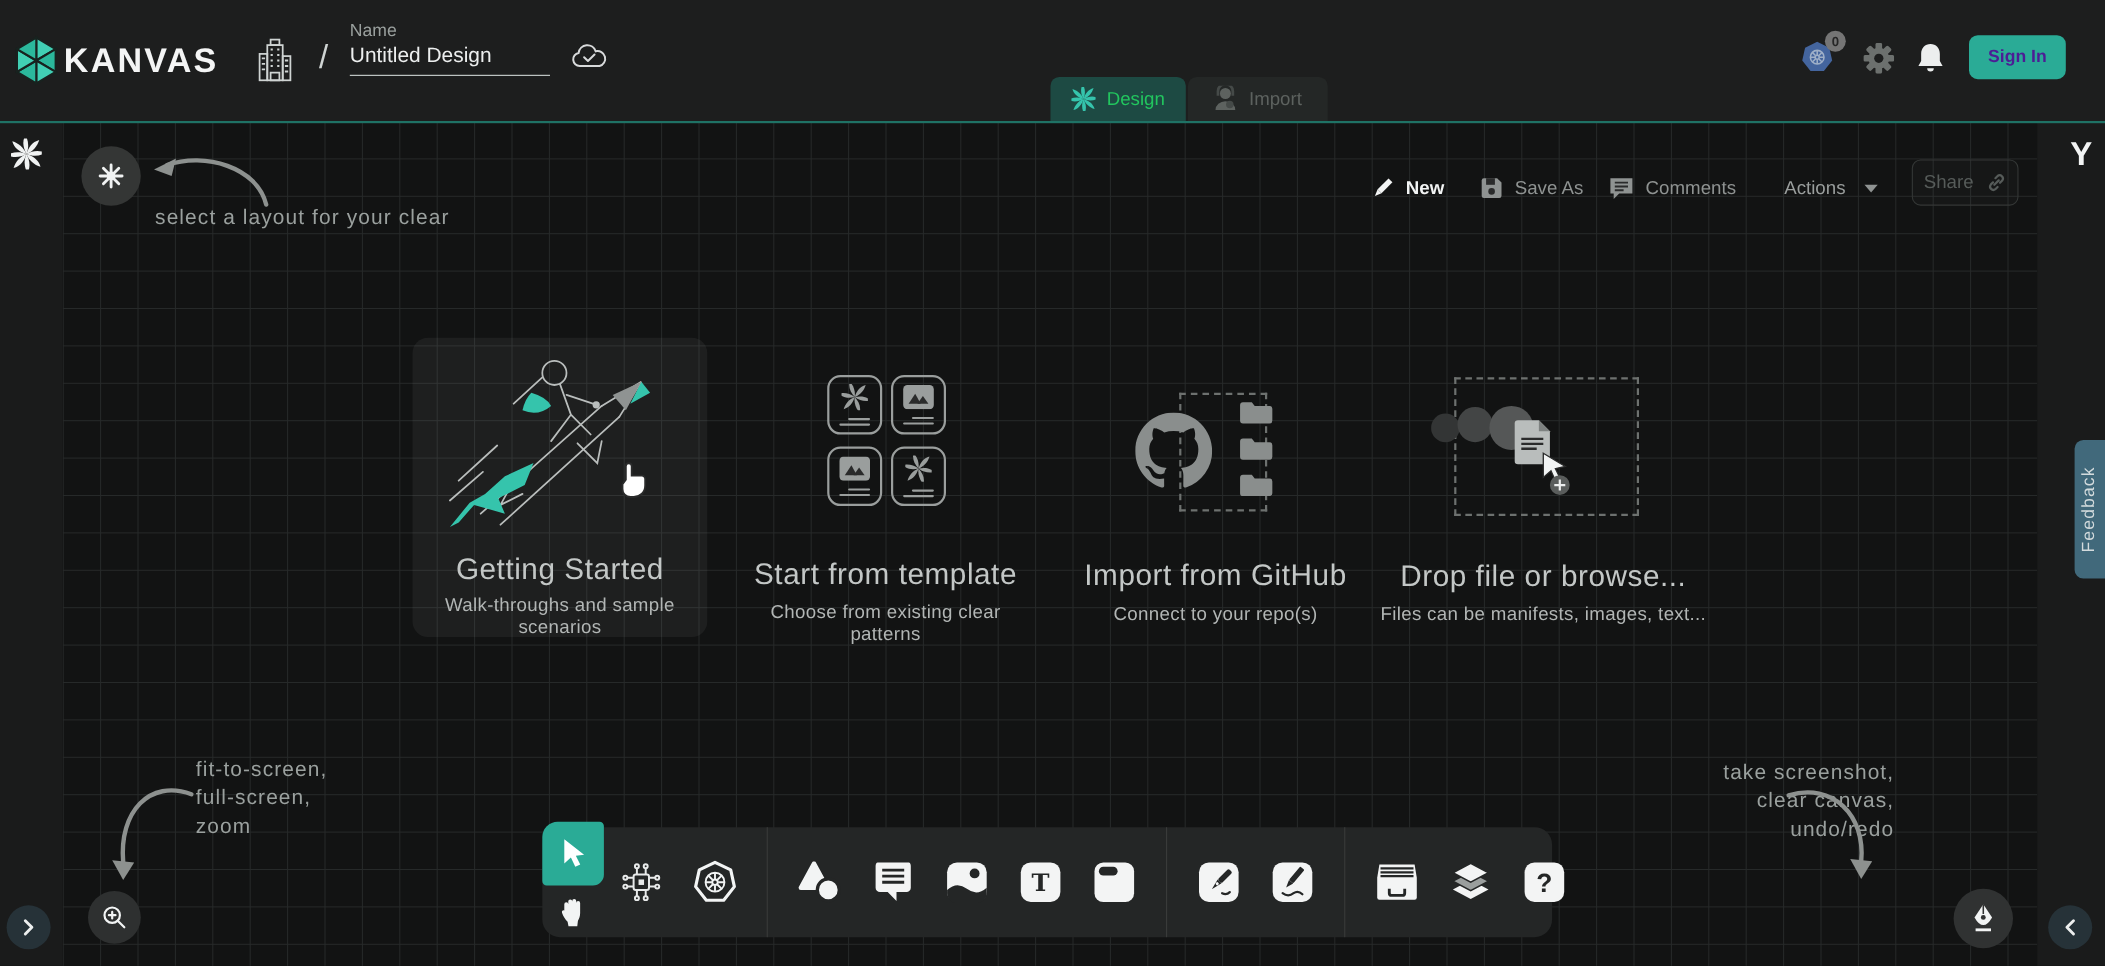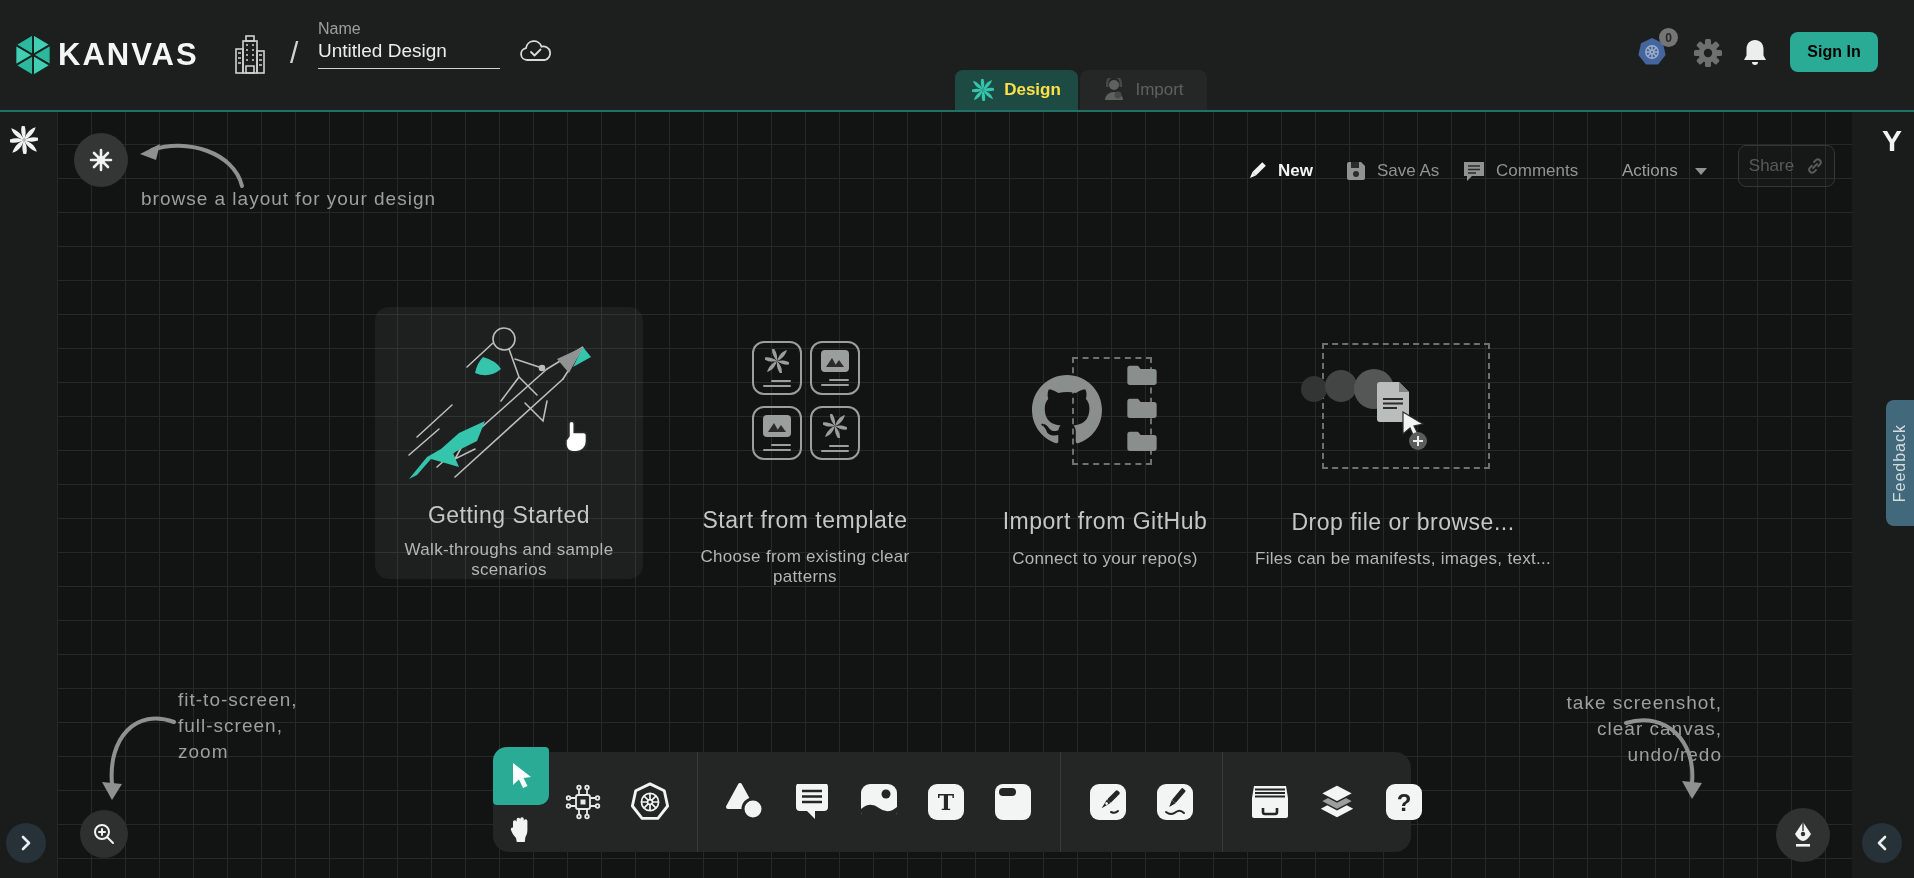--- a/index.html
+++ b/index.html
@@ -11,23 +11,23 @@
   
   #header { position:absolute; top:0; left:0; width:1914px; height:110px; background:#1d1e1e; z-index:20; }
   .brand-text { font-size:31px; font-weight:700; letter-spacing:2px; color:#f4f5f5; }
   .hdr-slash { font-size:30px; color:#cfd4d3; font-weight:300; }
   .name-label { font-size:16px; color:#9aa09e; }
   .name-input { background:transparent; border:none; border-bottom:1px solid #cfd4d3; outline:none;
                 color:#eceeee; font-size:19px; width:182px; padding:2px 0 6px 0;
                 font-family:"Liberation Sans", sans-serif; }
   .tab { display:flex; align-items:center; gap:10px; justify-content:center;
          height:40px; border-radius:8px 8px 0 0; font-size:17px; cursor:pointer; }
-  .tab-active { background:#1d4a43; color:#fde047;font-weight:bold; }
+  .tab-active { background:#1d4a43; color:#22c55e; }
   .tab-idle   { background:#242726; color:#5d625f; }
-  .signin-btn { background:#2aab96; color:#000000; font-weight:700; font-size:16px;
+  .signin-btn { background:#2aab96; color:#4c1d95; font-weight:700; font-size:16px;
                 border:none; border-radius:8px; width:88px; height:40px; cursor:pointer;
                 font-family:"Liberation Sans", sans-serif; }
   .badge { position:absolute; top:-8px; right:-10px; width:19px; height:19px; border-radius:50%;
            background:#757575; color:#262626; font-size:12px; font-weight:700;
            display:flex; align-items:center; justify-content:center; }
 
   
   #main { position:absolute; top:110px; left:0; width:1914px; height:768px; background:#121313; }
   #strip-left  { position:absolute; left:0; top:0; width:57px; height:768px; background:#1a1b1b; }
   #strip-right { position:absolute; right:0; top:0; width:62px; height:768px; background:#1a1b1b; }
@@ -46,21 +46,21 @@
   .act-item { position:absolute; top:45px; height:32px; display:flex; align-items:center; gap:10px;
               font-size:17px; cursor:pointer; z-index:7; }
   .act-dim { color:#8f9392; }
   .share-pill { position:absolute; left:1738px; top:35px; width:97px; height:42px; z-index:7;
                 border:1px solid #343736; border-radius:8px; background:rgba(255,255,255,0.02);
                 display:flex; align-items:center; justify-content:center; gap:12px;
                 color:#565b59; font-size:17px; cursor:pointer; }
 
   
   .card { position:absolute; top:197px; text-align:center; }
-  .card-title { font-size:23px; color:#c3c7c6; letter-spacing:0.5px; }
+  .card-title { font-size:27px; color:#c3c7c6; letter-spacing:0.5px; }
   .card-sub   { font-size:17px; color:#b2b6b5; letter-spacing:0.3px; }
   .tmpl-tile { width:50px; height:54px; border:2px solid #9a9e9d; border-radius:12px;
                display:flex; flex-direction:column; align-items:center; justify-content:center; gap:4px; }
   .tmpl-lines { width:28px; }
   .tmpl-lines div { height:2px; background:#9a9e9d; margin-top:3px; border-radius:1px; }
   .dashed-box { border:2px dashed #6d716f; }
 
   
   #btoolbar { position:absolute; left:493px; top:642px; width:918px; height:100px;
               background:#242626; border-radius:16px; z-index:8; }
@@ -236,21 +236,21 @@
   <div class="abs circle-btn" style="left:74px; top:23px; width:54px; height:54px; background:#343635; z-index:7;">
     <svg width="24" height="24" viewBox="-12 -12 24 24" stroke="#f0f2f2" stroke-width="2.6" stroke-linecap="round">
       <path d="M0,-10 V10 M-10,0 H10 M-7,-7 L7,7 M-7,7 L7,-7"></path>
       <circle r="4" fill="#f0f2f2" stroke="none"></circle>
     </svg>
   </div>
   <svg class="abs" style="left:138px; top:24px; z-index:6;" width="110" height="58" viewBox="0 0 110 58">
     <path class="arrow-stroke" d="M104,52 C96,18 48,4 14,16"></path>
     <polygon class="arrow-head" points="2,20 22,10 18,26"></polygon>
   </svg>
-  <div class="abs hint-text" style="left:141px; top:78px; z-index:6;">browse a layout for your design</div>
+  <div class="abs hint-text" style="left:141px; top:78px; z-index:6;">select a layout for your clear</div>
 
   <div class="act-item" style="left:1246px; color:#f2f4f4; font-weight:700;">
     <span>
       <svg width="22" height="22" viewBox="0 0 22 22">
         <g transform="rotate(45 11 11)">
           <rect x="8.5" y="1" width="5" height="14" fill="#f2f4f4"></rect>
           <polygon points="8.5,15 13.5,15 11,21" fill="#f2f4f4"></polygon>
         </g>
       </svg>
     </span>

